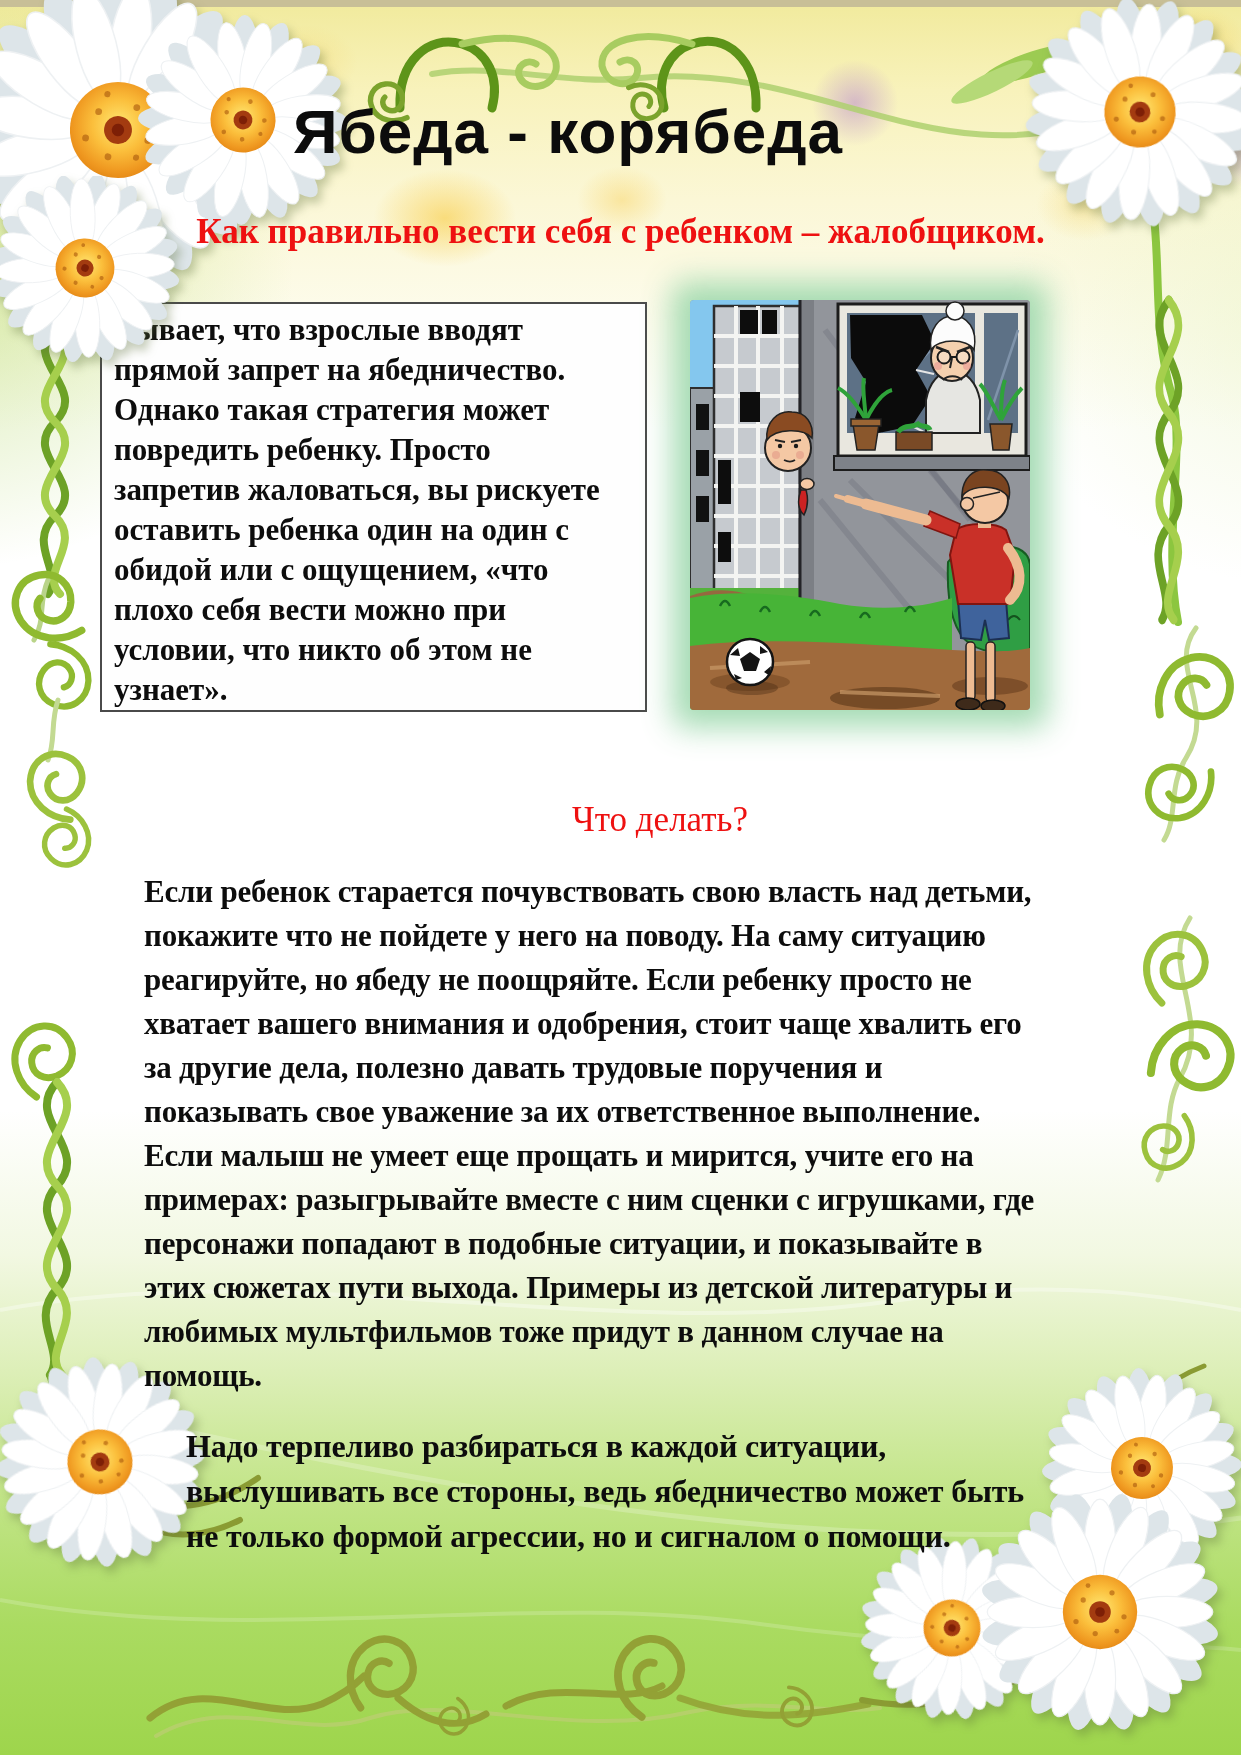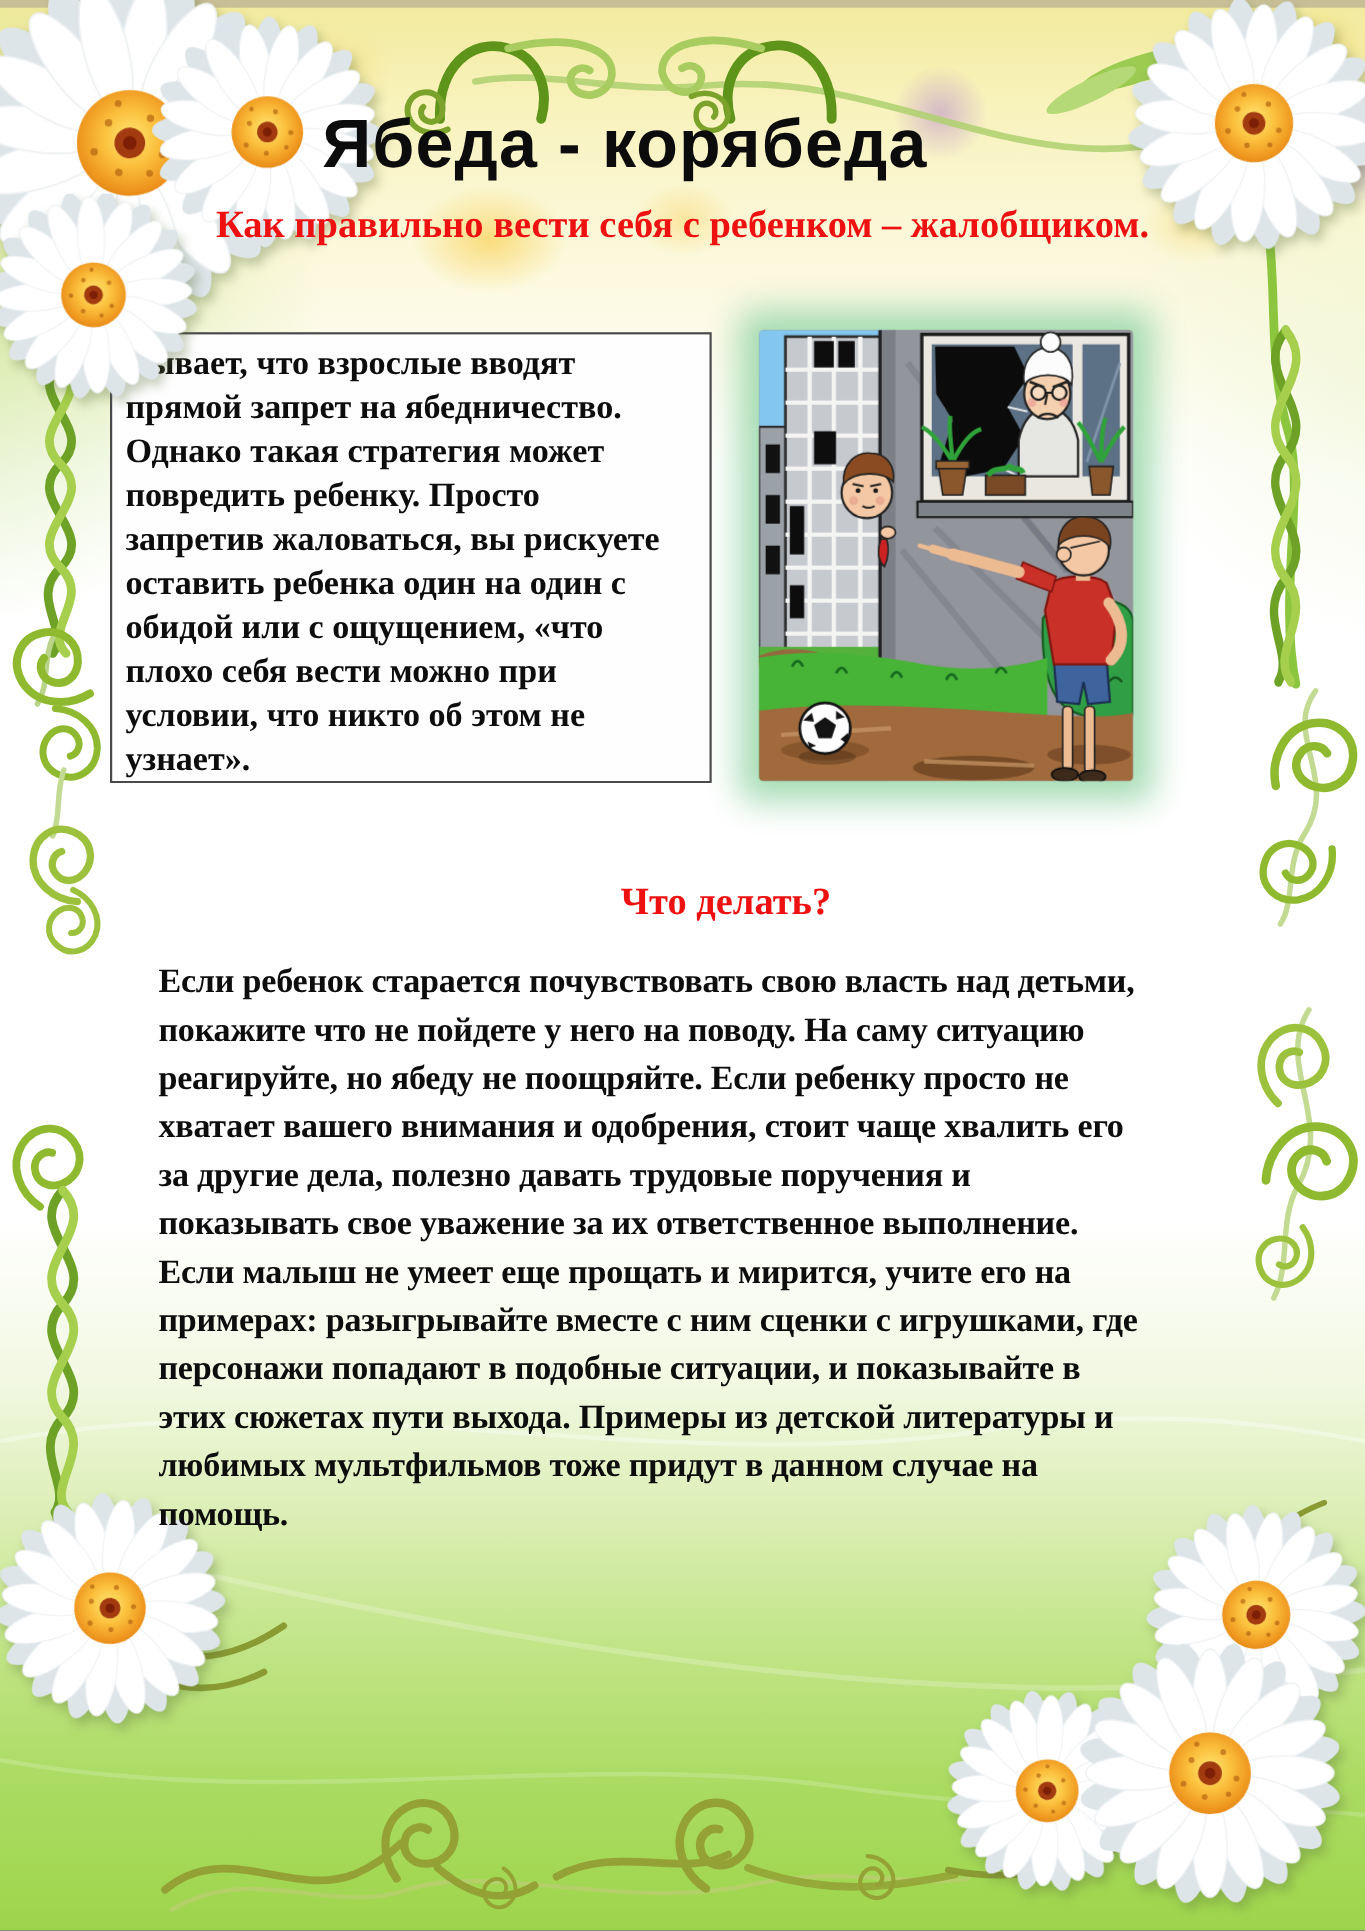--- a/index.html
+++ b/index.html
@@ -22,40 +22,40 @@
       linear-gradient(180deg,#f1ea9c 0px,#f8f2bb 90px,#fbf7d6 200px,#fdfcee 330px,#ffffff 430px,#ffffff 1110px,#f2f8e2 1255px,#ddefb8 1370px,#c3e589 1490px,#aadb61 1625px,#9ed54c 1755px);
   }
   .topstrip{position:absolute;left:0;top:0;width:100%;height:7px;background:#c8bf97;}
   .decor{position:absolute;left:0;top:0;z-index:1;pointer-events:none;}
   .decor-top{position:absolute;left:0;top:0;z-index:3;pointer-events:none;}
   .title{
     position:absolute;left:0;top:96px;width:1136px;text-align:center;z-index:5;
     font-family:"Liberation Sans", sans-serif;font-weight:700;font-size:62px;color:#0c0c0c;letter-spacing:1px;
   }
   .subtitle{
-    position:absolute;left:0;top:184px;width:1241px;text-align:center;z-index:5;
+    position:absolute;left:0;top:212px;width:1241px;text-align:center;z-index:5;
     font-weight:700;font-size:35px;color:#ee1111;
   }
   .introbox{
     position:absolute;left:100px;top:302px;width:547px;height:410px;z-index:2;
     background:#fefefe;border:2px solid #4a4a4a;box-sizing:border-box;
     padding:6px 10px 0 12px;
   }
   .introbox .txt{
     font-weight:700;font-size:31px;line-height:40px;color:#0d0d0d;white-space:pre-line;
   }
   .illus{
     position:absolute;left:690px;top:300px;width:340px;height:410px;z-index:4;
     box-shadow:0 0 30px 18px rgba(151,214,168,.85);
     background:#92959b;border-radius:4px;
   }
   .illus svg{display:block;border-radius:4px;}
   .h2red{
     position:absolute;left:140px;top:800px;width:1040px;text-align:center;z-index:5;
-    font-weight:700;font-size:35px;color:#ee1111;
+    font-weight:400;font-size:35px;color:#ee1111;
   }
   .bodytext{
     position:absolute;left:144px;top:870px;width:1080px;z-index:5;
     font-weight:700;font-size:31px;line-height:44px;color:#0d0d0d;white-space:pre-line;letter-spacing:-0.2px;
   }
   .conclusion{
     position:absolute;left:186px;top:1424px;width:1010px;z-index:5;
     font-weight:700;font-size:32px;line-height:45px;color:#0d0d0d;white-space:pre-line;letter-spacing:-0.2px;
   }
   .daisyshadow{filter:drop-shadow(4px 6px 5px rgba(90,110,55,.35));}
@@ -376,13 +376,16 @@
 реагируйте, но  ябеду не поощряйте. Если ребенку просто не
 хватает вашего внимания и одобрения, стоит чаще хвалить его
 за другие дела, полезно давать трудовые поручения и
 показывать свое уважение за их ответственное выполнение.
 Если малыш не умеет еще прощать и мирится, учите его на
 примерах: разыгрывайте вместе с ним сценки с игрушками, где
 персонажи попадают в подобные ситуации, и показывайте в
 этих сюжетах пути выхода. Примеры из детской литературы и
 любимых мультфильмов тоже придут в данном случае на
 помощь.</div>
+  <div class="conclusion">Надо терпеливо разбираться в каждой ситуации,
+выслушивать все стороны, ведь ябедничество может быть
+не только формой агрессии, но и сигналом о помощи.</div>
 </div>
 
 </body></html>

